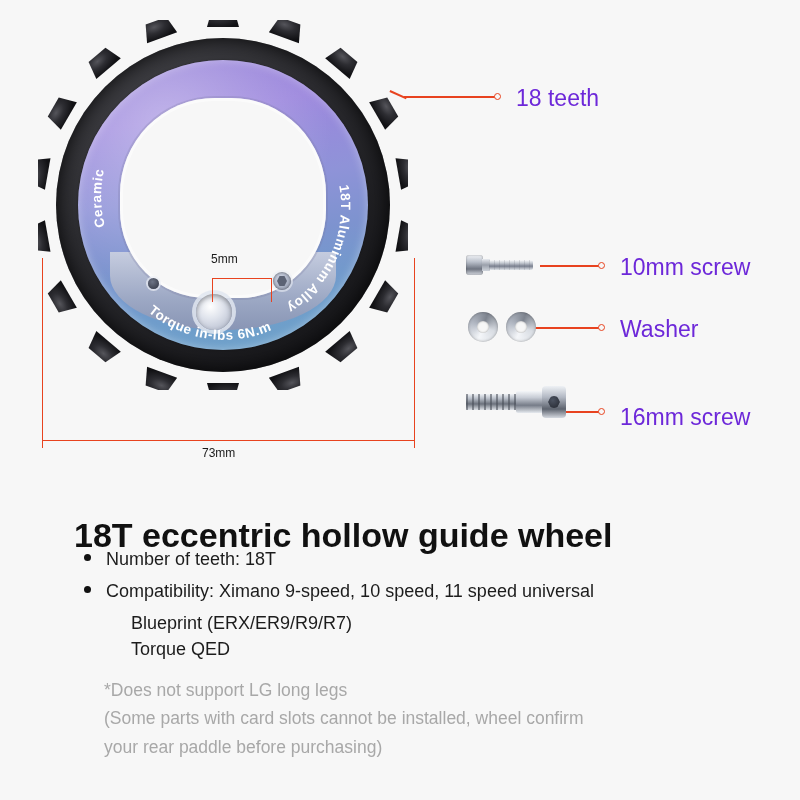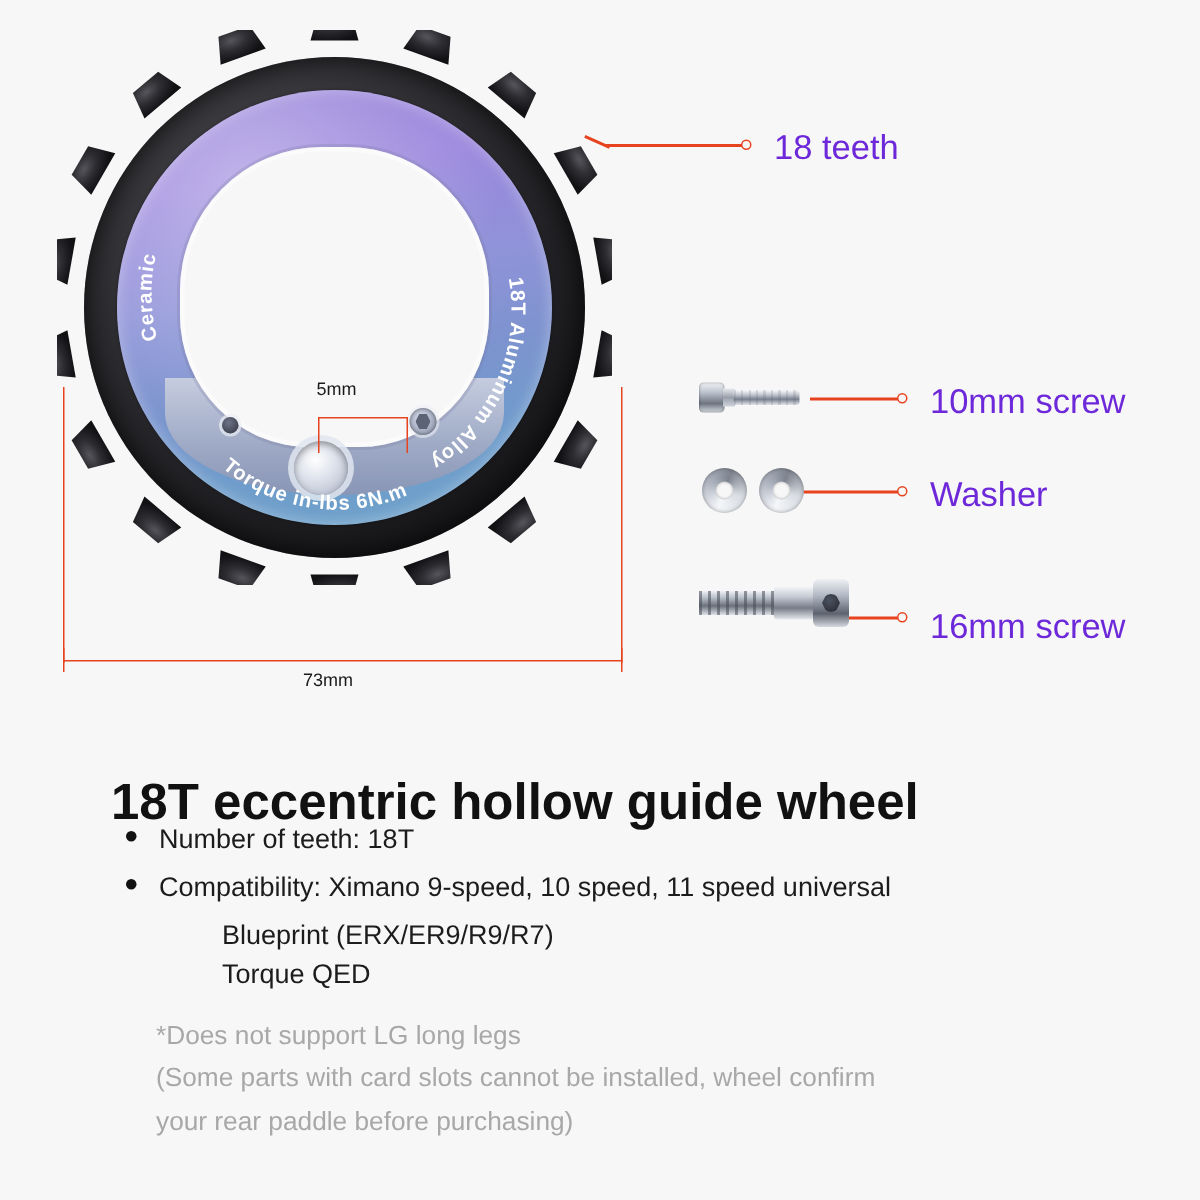--- a/index.html
+++ b/index.html
@@ -169,21 +169,21 @@
   #bullets{position:absolute;left:78px;top:546px;width:660px;}
   .bullet{
     position:relative;padding-left:28px;margin-bottom:6px;
     font-size:18px;color:#1c1c1c;line-height:1.45;
   }
   .bullet:before{
     content:"";position:absolute;left:6px;top:8px;width:7px;height:7px;border-radius:50%;
     background:#111;
   }
   .subline{
-    margin-left:70px;font-size:18px;color:#1c1c1c;line-height:1.45;
+    margin-left:53px;font-size:18px;color:#1c1c1c;line-height:1.45;
   }
   #notes{
     position:absolute;left:104px;top:676px;width:640px;
     font-size:17.5px;color:#a8a8a8;line-height:1.62;
   }
 </style>
 </head>
 <body>
 
 <div id="stage">

